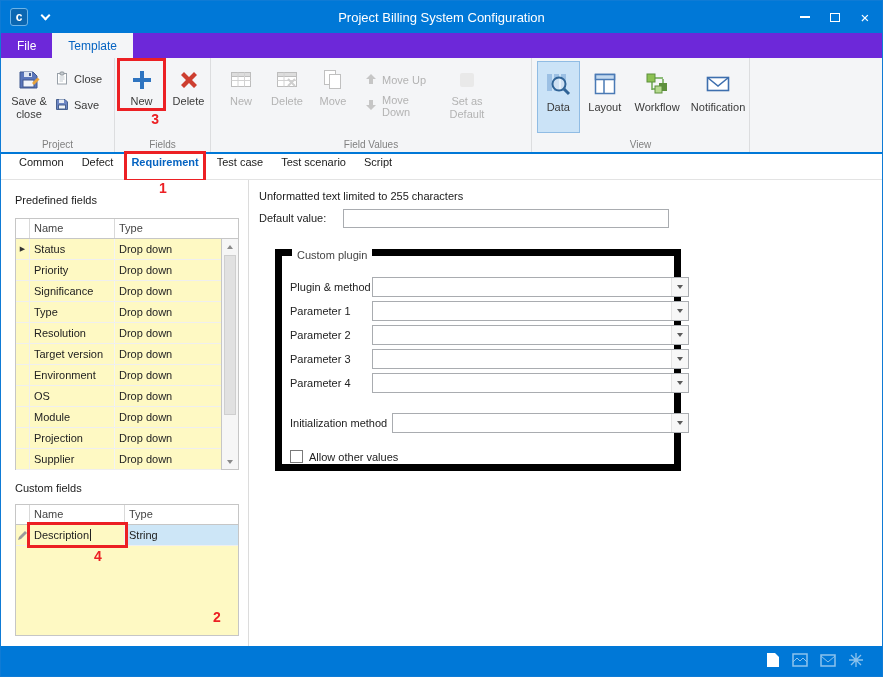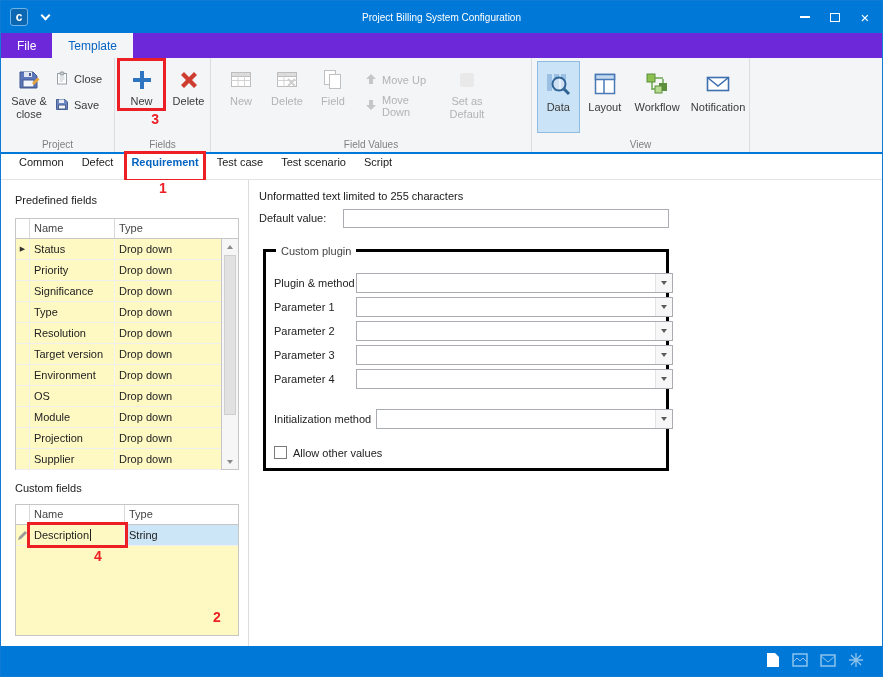--- a/index.html
+++ b/index.html
@@ -4,21 +4,21 @@
 <style>
   *{box-sizing:border-box;margin:0;padding:0}
   html,body{overflow:hidden}
   body{width:883px;height:677px;font-family:"Liberation Sans",sans-serif;font-size:11px;color:#222;background:#fff}
   .win{position:relative;width:883px;height:677px;background:#fff;border:1px solid #0f7bd5;overflow:hidden}
 
   
   .titlebar{position:absolute;left:0;top:0;right:0;height:32px;background:#0078d7;display:flex;align-items:center;color:#fff}
   .app-icon{width:18px;height:18px;margin-left:9px;background:#0b67b2;border:1px solid #6db4e8;border-radius:3px;display:flex;align-items:center;justify-content:center;font-size:12px;font-weight:bold;color:#fff}
   .qa-chev{width:7px;height:7px;border-right:2px solid #fff;border-bottom:2px solid #fff;transform:rotate(45deg);margin:-4px 0 0 14px}
-  .title{position:absolute;left:0;right:0;text-align:center;font-size:10px;pointer-events:none}
+  .title{position:absolute;left:0;right:0;text-align:center;font-size:13px;pointer-events:none}
   .winctrls{position:absolute;right:2px;top:0;height:32px;display:flex}
   .ctrl{width:30px;height:32px;display:flex;align-items:center;justify-content:center}
   .min-bar{width:10px;height:2px;background:#fff}
   .max-box{width:10px;height:9px;border:1px solid #fff}
   .close-x{font-size:15px;line-height:15px;color:#fff}
 
   
   .rtabs{position:absolute;top:32px;left:0;right:0;height:25px;background:#6d28d9;display:flex}
   .rtab{padding:0 16px;display:flex;align-items:center;color:#fff;font-size:12px}
   .rtab.active{background:#f4f5f7;color:#0563c1}
@@ -82,21 +82,21 @@
   .sar{position:absolute;left:0;right:0;height:15px;display:flex;align-items:center;justify-content:center}
   .sar.up{top:0}.sar.down{bottom:0}
   .tri-up{width:0;height:0;border-left:3.5px solid transparent;border-right:3.5px solid transparent;border-bottom:4.5px solid #8a8a8a}
   .tri-down{width:0;height:0;border-left:3.5px solid transparent;border-right:3.5px solid transparent;border-top:4.5px solid #8a8a8a}
   .thumb{position:absolute;left:2px;right:2px;top:16px;height:160px;background:#e1e1e1;border:1px solid #cfcfcf}
 
   
   .editor-header{position:absolute;left:258px;top:10px;font-size:11px;color:#1a1a1a}
   .dv-label{position:absolute;left:258px;top:32px;font-size:11px}
   .dv-input{position:absolute;left:342px;top:29px;width:326px;height:19px;border:1px solid #a9acb0;font-family:"Liberation Sans",sans-serif;font-size:11px;padding:0 3px}
-  .groupbox{position:absolute;left:262px;top:69px;width:406px;height:222px;border:3px solid #000000}
+  .groupbox{position:absolute;left:274px;top:69px;width:406px;height:222px;border:7px solid #000000}
   .gb-legend{position:absolute;top:-7px;left:10px;background:#fff;padding:0 5px;font-size:11px;color:#444}
   .gb-row{position:absolute;left:8px;height:20px}
   .gb-row .rlabel{position:absolute;left:0;top:4px;font-size:11px;white-space:nowrap}
   .combo{position:absolute;top:0;height:20px;border:1px solid #a9acb0;background:#fff;display:flex}
   .combo .val{flex:1;padding:3px 4px;font-size:11px;overflow:hidden}
   .combo .dd{width:17px;border-left:1px solid #e3e3e3;background:#f7f7f7;display:flex;align-items:center;justify-content:center}
   .combo .dd i{width:0;height:0;border-left:3.5px solid transparent;border-right:3.5px solid transparent;border-top:4px solid #5a5a5a}
   .r-plugin{top:21px}.r-p1{top:45px}.r-p2{top:69px}.r-p3{top:93px}.r-p4{top:117px}.r-init{top:157px}
   .combo.c-std{left:82px;width:317px}
   .combo.c-init{left:102px;width:297px}
@@ -233,21 +233,21 @@
             </span>
           <span class="lbl">Delete</span>
         </div>
         <div class="bb dis">
           <span class="ic">
               <svg width="24" height="24">
                 <rect x="3.5" y="2.5" width="11" height="14" fill="#fff" stroke="#c0c0c0"></rect>
                 <rect x="8.5" y="6.5" width="11" height="14" fill="#fff" stroke="#c0c0c0"></rect>
               </svg>
             </span>
-          <span class="lbl">Field</span>
+          <span class="lbl">Move</span>
         </div>
         <div class="mcol">
           <div class="sb dis">
             <span><svg width="12" height="12">
                   <path d="M6 1l5 5H8v5H4V6H1z" fill="#c6c6c6"></path>
                 </svg></span>
             <span class="lbl">Move Up</span>
           </div>
           <div class="sb dis">
             <span><svg width="12" height="12">

